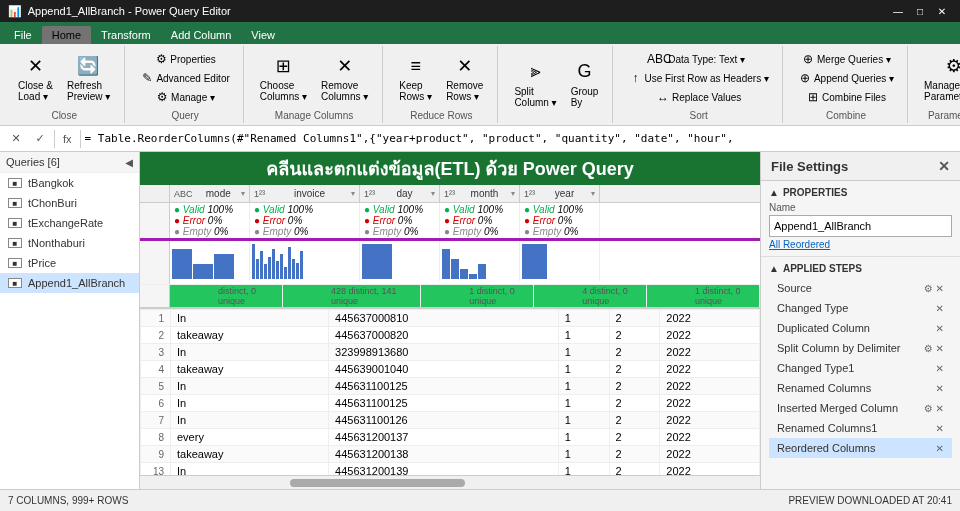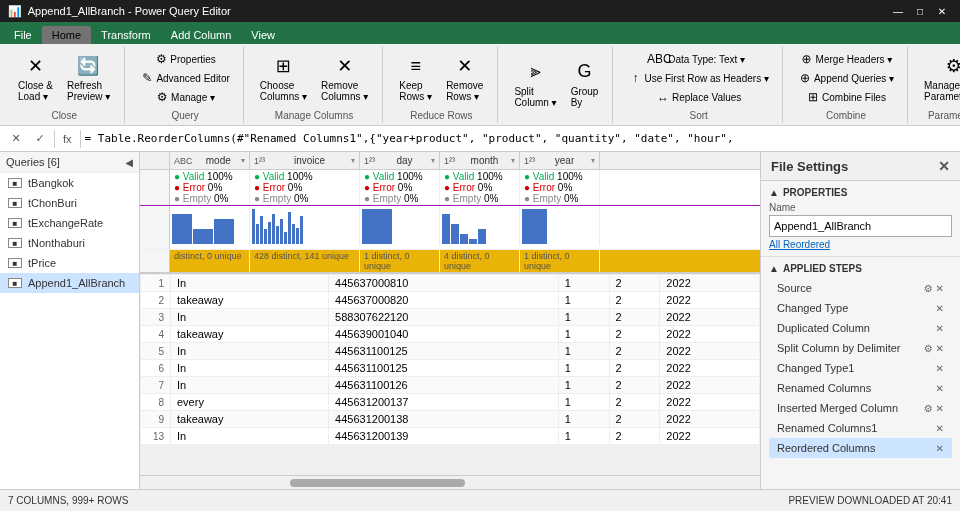--- a/index.html
+++ b/index.html
@@ -206,21 +206,21 @@
       </div>
     </div>
     <div class="ribbon-group-label">Sort</div>
   </div>
 
   <div class="ribbon-group">
     <div class="ribbon-group-buttons">
       <div class="ribbon-col">
         <div class="ribbon-btn ribbon-btn-small">
           <div class="ribbon-btn-icon">⊕</div>
-          <span>Merge Headers ▾</span>
+          <span>Merge Queries ▾</span>
         </div>
         <div class="ribbon-btn ribbon-btn-small">
           <div class="ribbon-btn-icon">⊕</div>
           <span>Append Queries ▾</span>
         </div>
         <div class="ribbon-btn ribbon-btn-small">
           <div class="ribbon-btn-icon">⊞</div>
           <span>Combine Files</span>
         </div>
       </div>
@@ -281,20 +281,23 @@
       </div>
       <div class="query-item active">
         <div class="query-icon">■</div>
         <span>Append1_AllBranch</span>
       </div>
     </div>
   </div>
 
   <div class="data-area">
 
+    <div class="banner">
+      <div class="banner-text">คลีนและตกแต่งข้อมูล(ETL) ด้วย Power Query</div>
+    </div>
 
     <div style="overflow:hidden; background:#f0f0f0; border-bottom:1px solid #ccc;">
 
       <div style="display:flex; border-bottom:1px solid #ccc;">
         <div style="width:30px; flex-shrink:0; border-right:1px solid #ccc; background:#f0f0f0;"></div>
         <div class="col-header" style="width:80px;">
           <span style="font-size:9px;color:#555;margin-right:3px;">ABC</span>
           <span class="col-name">mode</span>
           <span style="font-size:8px;color:#888;">▾</span>
         </div>
@@ -313,21 +316,21 @@
           <span class="col-name">month</span>
           <span style="font-size:8px;color:#888;">▾</span>
         </div>
         <div class="col-header" style="width:80px;">
           <span style="font-size:9px;color:#555;margin-right:3px;">1²³</span>
           <span class="col-name">year</span>
           <span style="font-size:8px;color:#888;">▾</span>
         </div>
       </div>
 
-      <div style="display:flex; border-bottom:1px solid #a21caf; background:#fff;">
+      <div style="display:flex; border-bottom:3px solid #a21caf; background:#fff;font-style:italic;">
         <div style="width:30px; flex-shrink:0; border-right:1px solid #ccc; background:#f5f5f5;"></div>
         <div style="width:80px; border-right:1px solid #eee; padding:1px 4px; font-size:10px;">
           <div><span style="color:#00b050;">● Valid</span> <span>100%</span></div>
           <div><span style="color:#c00;">● Error</span> <span>0%</span></div>
           <div><span style="color:#888;">● Empty</span> <span>0%</span></div>
         </div>
         <div style="width:110px; border-right:1px solid #eee; padding:1px 4px; font-size:10px;">
           <div><span style="color:#00b050;">● Valid</span> 100%</div>
           <div><span style="color:#c00;">● Error</span> 0%</div>
           <div><span style="color:#888;">● Empty</span> 0%</div>
@@ -379,21 +382,21 @@
           <div style="background:#4472c4; width:8px; height:20px;"></div>
           <div style="background:#4472c4; width:8px; height:10px;"></div>
           <div style="background:#4472c4; width:8px; height:5px;"></div>
           <div style="background:#4472c4; width:8px; height:15px;"></div>
         </div>
         <div style="width:80px; border-right:1px solid #eee; height:40px; display:flex; align-items:flex-end; padding:2px; gap:1px;">
           <div style="background:#4472c4; width:25px; height:35px;"></div>
         </div>
       </div>
 
-      <div style="display:flex; border-bottom:1px solid #ccc; background:#eab308;">
+      <div style="display:flex; border-bottom:1px solid #ccc; background:#22c55e;gap:44px;">
         <div style="width:30px; flex-shrink:0; border-right:1px solid #ccc; background:#f5f5f5;"></div>
         <div style="width:80px; border-right:1px solid #eee; padding:1px 4px; font-size:9px; color:#555;">distinct, 0 unique</div>
         <div style="width:110px; border-right:1px solid #eee; padding:1px 4px; font-size:9px; color:#555;">428 distinct, 141 unique</div>
         <div style="width:80px; border-right:1px solid #eee; padding:1px 4px; font-size:9px; color:#555;">1 distinct, 0 unique</div>
         <div style="width:80px; border-right:1px solid #eee; padding:1px 4px; font-size:9px; color:#555;">4 distinct, 0 unique</div>
         <div style="width:80px; border-right:1px solid #eee; padding:1px 4px; font-size:9px; color:#555;">1 distinct, 0 unique</div>
       </div>
     </div>
 
     <div class="data-table-wrapper">
@@ -411,21 +414,21 @@
     <td class="row-num">2</td>
     <td>takeaway</td>
     <td>445637000820</td>
     <td>1</td>
     <td>2</td>
     <td>2022</td>
   </tr>
             <tr>
     <td class="row-num">3</td>
     <td>In</td>
-    <td>588307622120</td>
+    <td>323998913680</td>
     <td>1</td>
     <td>2</td>
     <td>2022</td>
   </tr>
             <tr>
     <td class="row-num">4</td>
     <td>takeaway</td>
     <td>445639001040</td>
     <td>1</td>
     <td>2</td>

